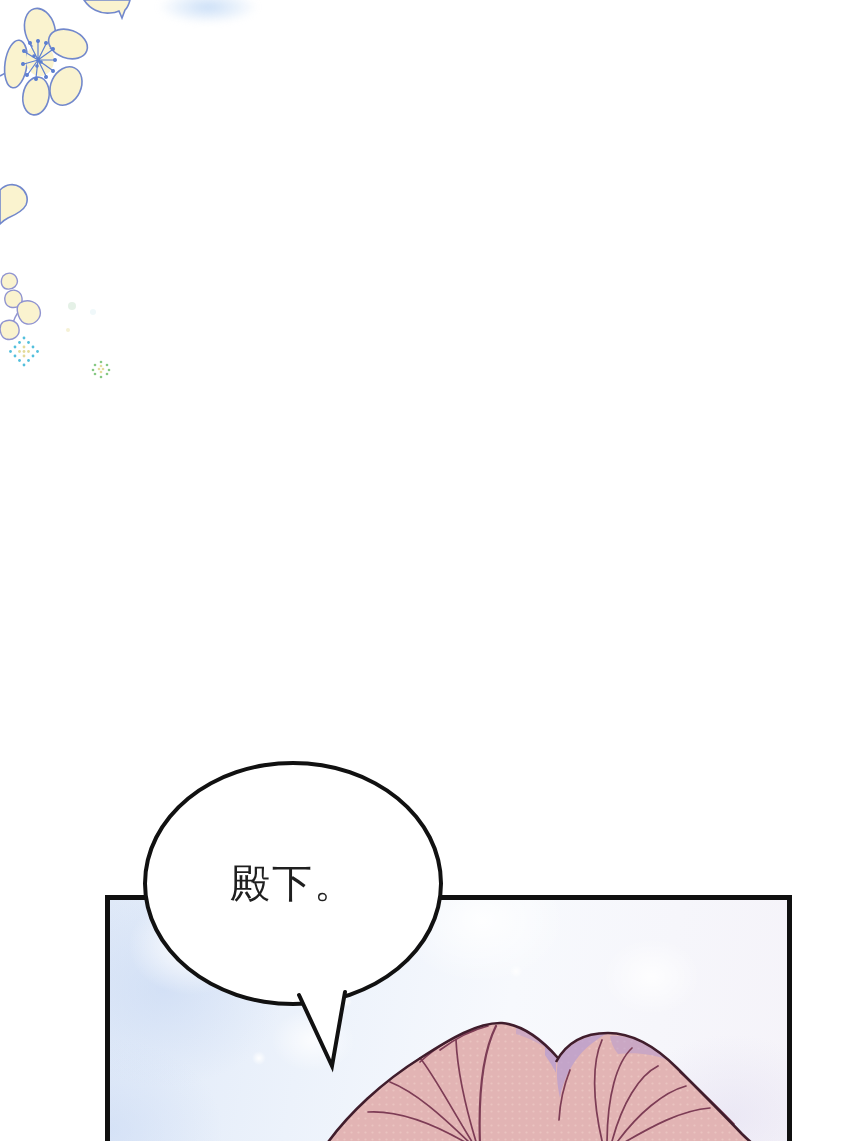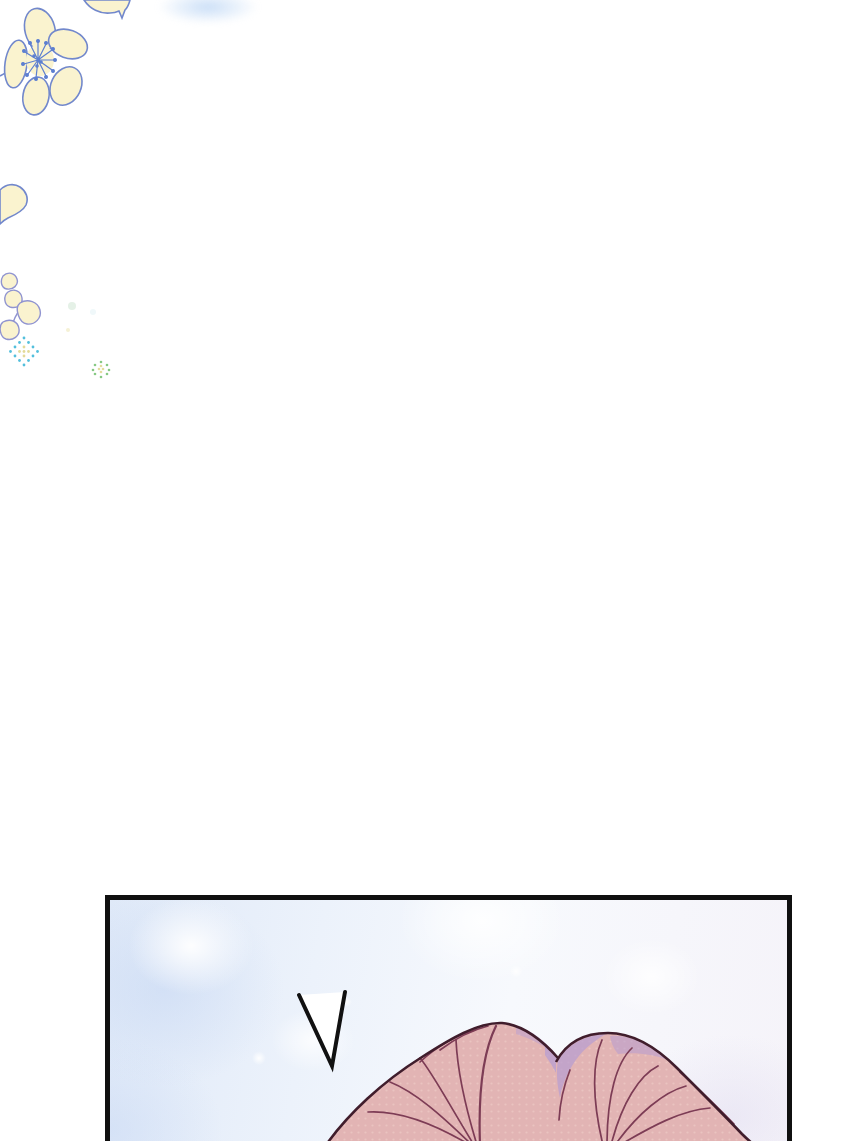--- a/index.html
+++ b/index.html
@@ -203,18 +203,21 @@
           <path d="M295,135 C318,103 344,82 366,76"></path>
           <path d="M300,135 C332,116 362,100 390,98"></path>
           <path d="M360,62 C376,76 396,96 414,114"></path>
           <path d="M250,60 C244,75 240,92 239,110"></path>
         </g>
         <path fill="none" stroke-width="2.6" d="M236,52 C246,33 264,23 288,23 C314,23 336,37 357,58 C380,81 403,104 422,124 C428,130 432,133 434,135" stroke="#401d2c"></path>
       </g>
     </svg>
   </div>
 
+  <div class="bubble">
+    <div class="bubble-text">殿下。</div>
+  </div>
 
   <svg class="tail-svg" width="850" height="1141" viewBox="0 0 850 1141">
     <path d="M299,995 L332,1066 L345,992" fill="#ffffff" stroke-width="4" stroke-linejoin="miter" stroke-linecap="round" stroke="#111111"></path>
   </svg>
 
 </div>
 
 </body></html>

